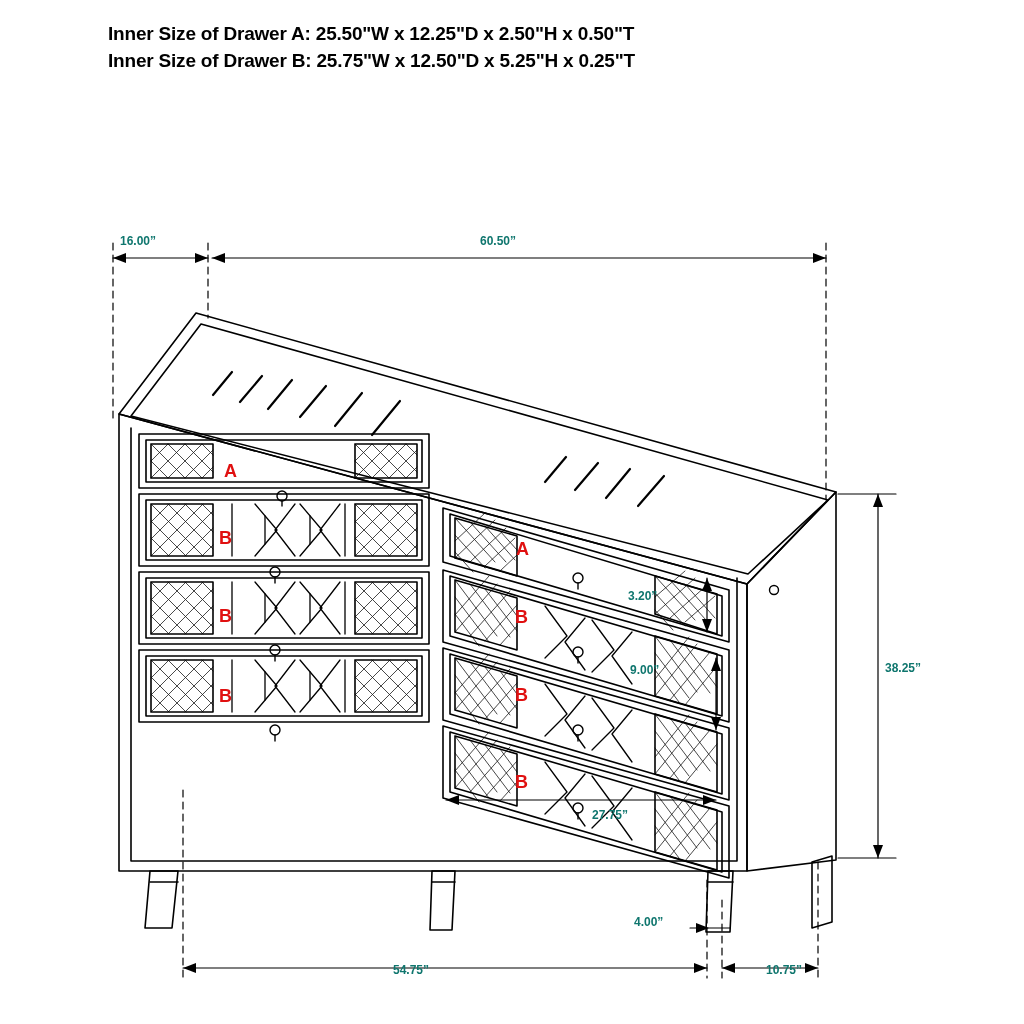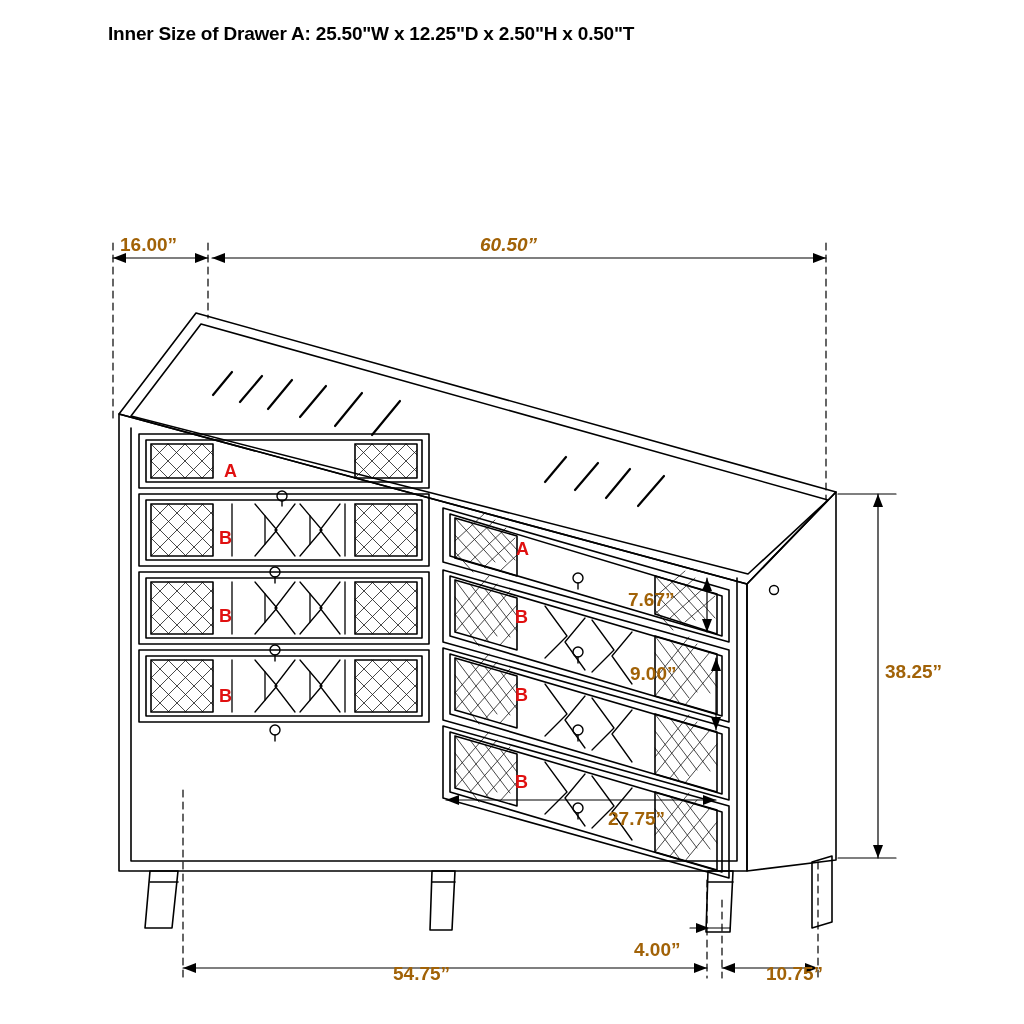--- a/index.html
+++ b/index.html
@@ -34,40 +34,41 @@
   .hdr .line2 { display: block; }
   svg.diagram {
     position: absolute;
     left: 0;
     top: 0;
     width: 1024px;
     height: 1024px;
   }
   .dimlabel {
     position: absolute;
-    font-size: 19px;
+    font-size: 12px;
     font-weight: bold;
-    color: #a16207;
+    color: #0f766e;
     white-space: nowrap;
   }
   .letter {
     position: absolute;
     font-size: 18px;
     font-weight: bold;
     color: #e01010;
     white-space: nowrap;
   }
 </style>
 </head>
 <body>
 
 <div id="stage">
 
   <div class="hdr">
     <span>Inner Size of Drawer A: 25.50"W x 12.25"D x 2.50"H x 0.50"T</span>
+    <span class="line2">Inner Size of Drawer B: 25.75"W x 12.50"D x 5.25"H x 0.25"T</span>
   </div>
 
   <svg class="diagram" viewBox="0 0 1024 1024">
     <g fill="none" stroke="#000" stroke-width="1.6" stroke-linejoin="round" stroke-linecap="round">
 
       <g stroke-width="1.2">
 
         <line x1="113" y1="243" x2="113" y2="420" stroke-dasharray="7,5"></line>
         <line x1="208" y1="243" x2="208" y2="318" stroke-dasharray="7,5"></line>
         <line x1="826" y1="243" x2="826" y2="500" stroke-dasharray="7,5"></line>
@@ -286,26 +287,26 @@
         <path d="M432,882 L455,882"></path>
         <path d="M708,871 L706,932 L730,932 L733,871 Z"></path>
         <path d="M708,882 L733,882"></path>
         <path d="M812,862 L812,928 L832,922 L832,856 Z"></path>
       </g>
 
     </g>
   </svg>
 
   <div class="dimlabel" style="left:120px; top:234px;">16.00”</div>
-  <div class="dimlabel" style="left:480px; top:234px;font-style:italic;">60.50”</div>
+  <div class="dimlabel" style="left:480px; top:234px;">60.50”</div>
   <div class="dimlabel" style="left:885px; top:661px;">38.25”</div>
-  <div class="dimlabel" style="left:628px; top:589px;">7.67”</div>
+  <div class="dimlabel" style="left:628px; top:589px;">3.20”</div>
   <div class="dimlabel" style="left:630px; top:663px;">9.00”</div>
-  <div class="dimlabel" style="left:592px; top:808px;margin-left:16px;">27.75”</div>
-  <div class="dimlabel" style="left:634px; top:915px;margin-top:24px;">4.00”</div>
+  <div class="dimlabel" style="left:592px; top:808px;">27.75”</div>
+  <div class="dimlabel" style="left:634px; top:915px;">4.00”</div>
   <div class="dimlabel" style="left:393px; top:963px;">54.75”</div>
   <div class="dimlabel" style="left:766px; top:963px;">10.75”</div>
 
   <div class="letter" style="left:224px; top:461px;">A</div>
   <div class="letter" style="left:219px; top:528px;">B</div>
   <div class="letter" style="left:219px; top:606px;">B</div>
   <div class="letter" style="left:219px; top:686px;">B</div>
 
   <div class="letter" style="left:516px; top:539px;">A</div>
   <div class="letter" style="left:515px; top:607px;">B</div>

